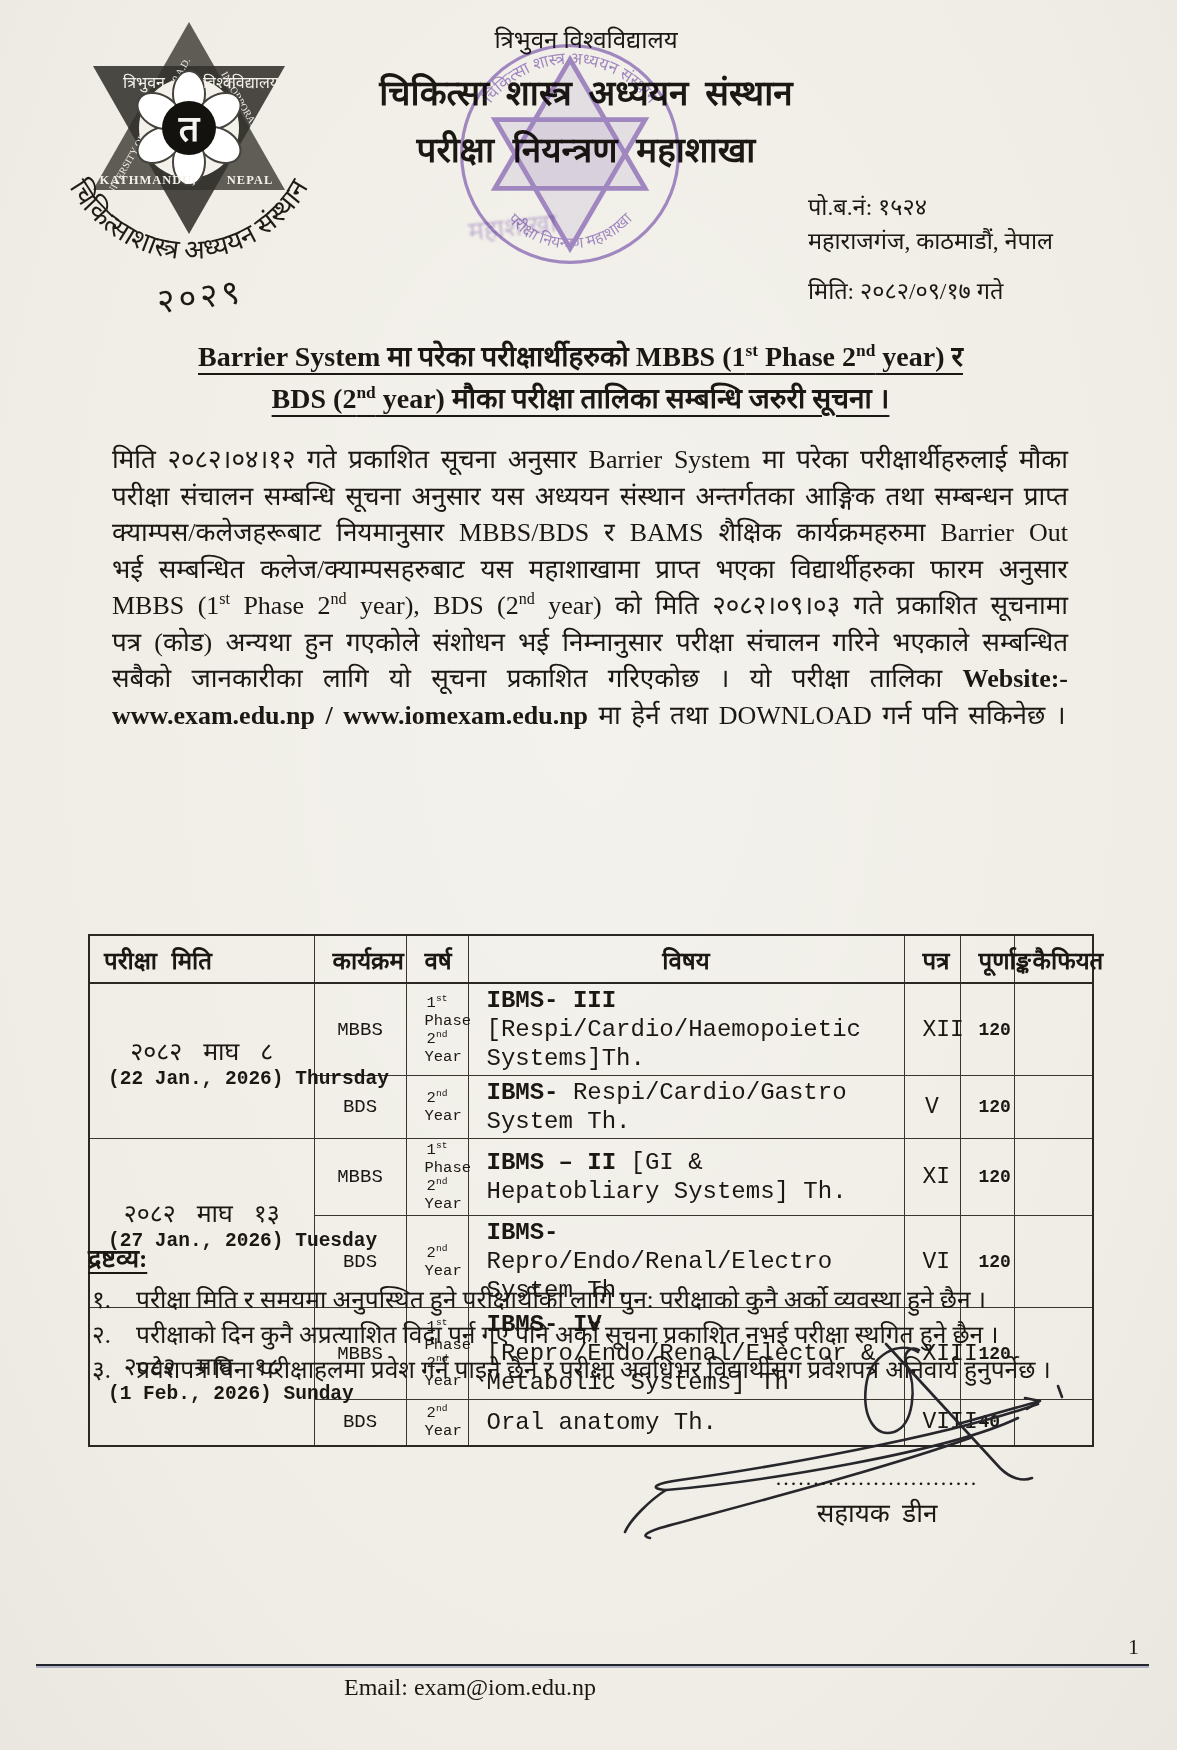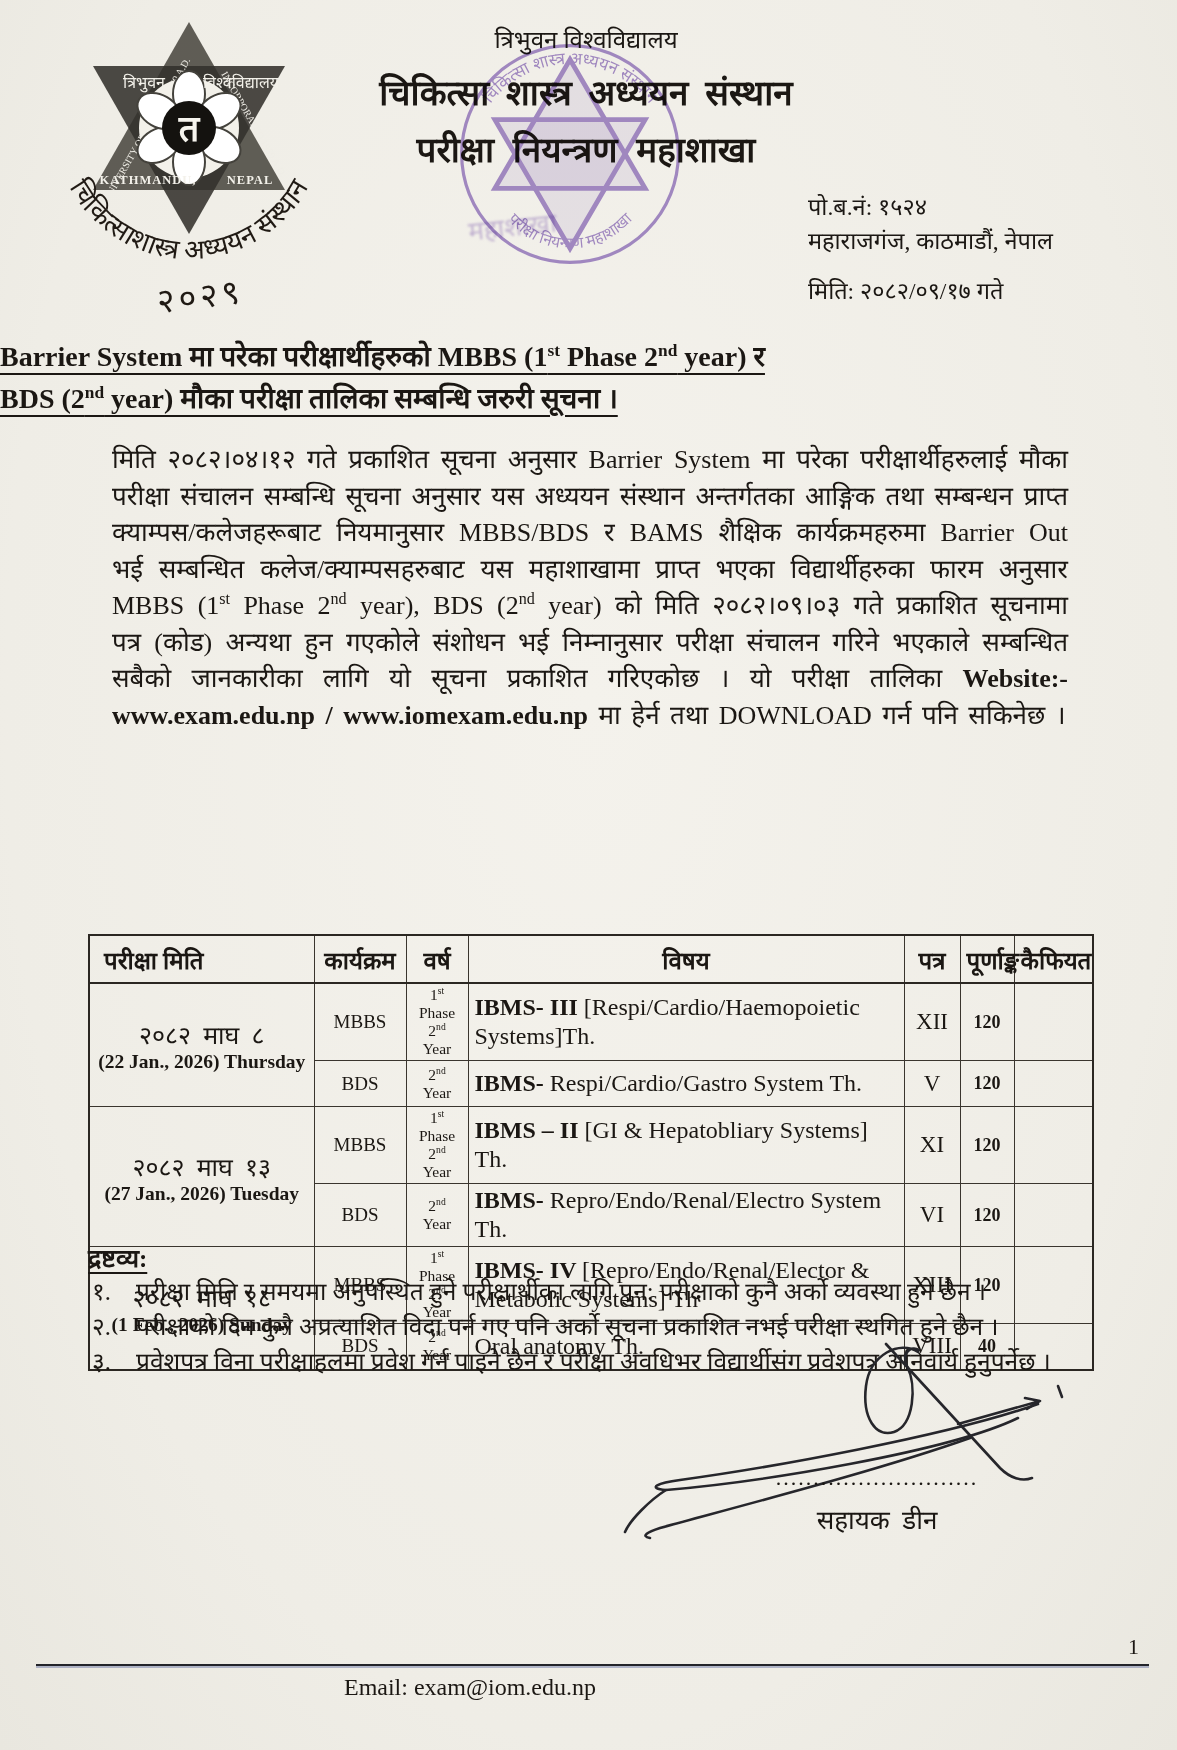--- a/index.html
+++ b/index.html
@@ -25,62 +25,62 @@
   .hc4{font-size:35px;font-weight:bold;word-spacing:10px;}
   .contact{position:absolute;left:808px;top:190px;font-size:23.5px;line-height:34px;white-space:nowrap;}
   .contact .date-line{margin-top:16px;}
 
   .stamp{position:absolute;left:452px;top:36px;width:236px;height:236px;opacity:.58;
     mix-blend-mode:multiply;pointer-events:none;filter:blur(.4px);}
   .stamp-smudge{position:absolute;left:468px;top:208px;font-size:26px;color:var(--stamp);
     opacity:.34;transform:rotate(-6deg);filter:blur(1.1px);mix-blend-mode:multiply;}
 
   
-  .doc-title{position:absolute;left:0;top:336px;width:1161px;text-align:left;
+  .doc-title{position:absolute;left:0;top:336px;width:1161px;text-align:center;
     font-size:28px;font-weight:bold;line-height:42px;}
   .doc-title .tline{text-decoration:underline;text-underline-offset:7px;text-decoration-thickness:2px;}
 
   
   .body-text{position:absolute;left:112px;top:442px;width:956px;
     font-size:26px;line-height:36.5px;text-align:justify;word-spacing:4px;}
   .items{position:absolute;left:112px;top:830px;width:980px;font-size:25.5px;line-height:30px;}
   .items .item{margin-bottom:16px;}
 
   
   table.sched{position:absolute;left:88px;top:934px;width:1004px;border-collapse:collapse;
     table-layout:fixed;background:transparent;}
-  table.sched th,table.sched td{border:1.6px solid #3a352e;padding:2px 6px;vertical-align:middle;}
+  table.sched th,table.sched td{border:1.6px solid #3a352e;padding:2px 18px;vertical-align:middle;font-family:Liberation Mono, monospace;}
   table.sched{border:2.5px solid #2b2722;}
   table.sched thead th{font-size:24px;font-weight:bold;text-align:center;height:42px;
     border-bottom:2.5px solid #2b2722;}
   table.sched thead th.h-date{text-align:left;padding-left:14px;}
   td.c-date{text-align:center;}
   .dnp{font-size:25px;word-spacing:6px;}
   .den{font-size:19.5px;font-weight:bold;white-space:nowrap;}
   td.c-prog{text-align:center;font-size:19px;}
   td.c-year{text-align:center;font-size:15.5px;line-height:18px;}
   td.c-subj{font-size:24px;text-align:left;padding-left:10px;line-height:29px;}
   td.c-paper{text-align:center;font-size:23px;}
   td.c-marks{text-align:center;font-size:18px;font-weight:bold;}
   td.c-rem{font-size:20px;}
 
   
   .notes{position:absolute;left:88px;top:1242px;width:1010px;font-size:24.5px;line-height:33px;}
   .notes-head{font-weight:bold;text-decoration:underline;text-underline-offset:5px;
-    font-size:25px;}
+    font-size:25px;margin-bottom:8px;}
   .note-row{display:flex;margin-bottom:2px;}
   .note-num{width:44px;flex:none;padding-left:4px;}
   .note-text{flex:1;text-align:justify;}
 
   
   .sig-svg{position:absolute;left:618px;top:1338px;width:460px;height:205px;}
   .sig-block{position:absolute;left:712px;top:1468px;width:330px;text-align:center;}
   .sig-dots{font-size:22px;letter-spacing:2px;line-height:20px;white-space:nowrap;overflow:hidden;}
   .sig-name{font-size:27px;margin-top:4px;word-spacing:6px;}
-  .sig-title{font-size:26px;margin-top:13px;word-spacing:6px;text-align:center;}
+  .sig-title{font-size:26px;margin-top:6px;word-spacing:6px;text-align:center;}
 
   
   .page-num{position:absolute;right:38px;top:1634px;font-size:22px;}
   .footer-line{position:absolute;left:36px;right:28px;top:1664px;height:0;
     border-top:2.5px solid #23242a;box-shadow:0 2px 0 rgba(56,74,140,.35);}
   .footer-email{position:absolute;left:0;top:1674px;width:940px;text-align:center;font-size:24px;}
 
   
   .svg-dev{font-family:"Liberation Serif","DejaVu Serif",serif;}
 </style>

